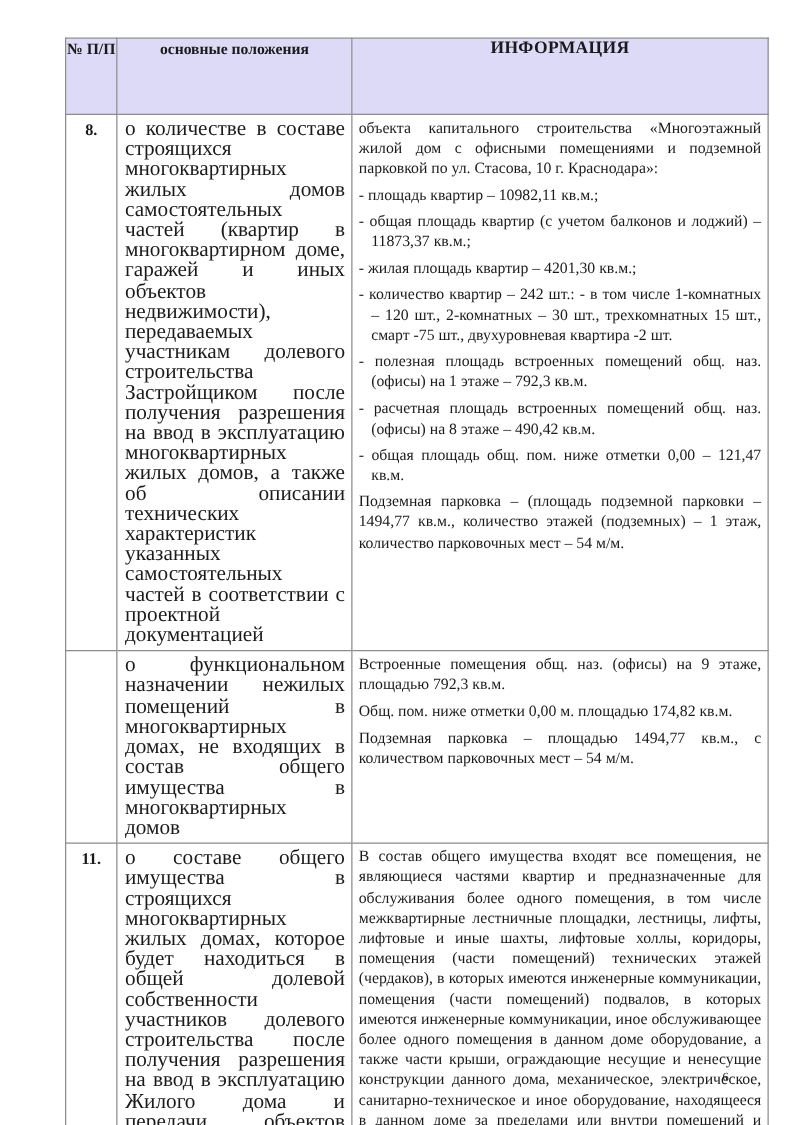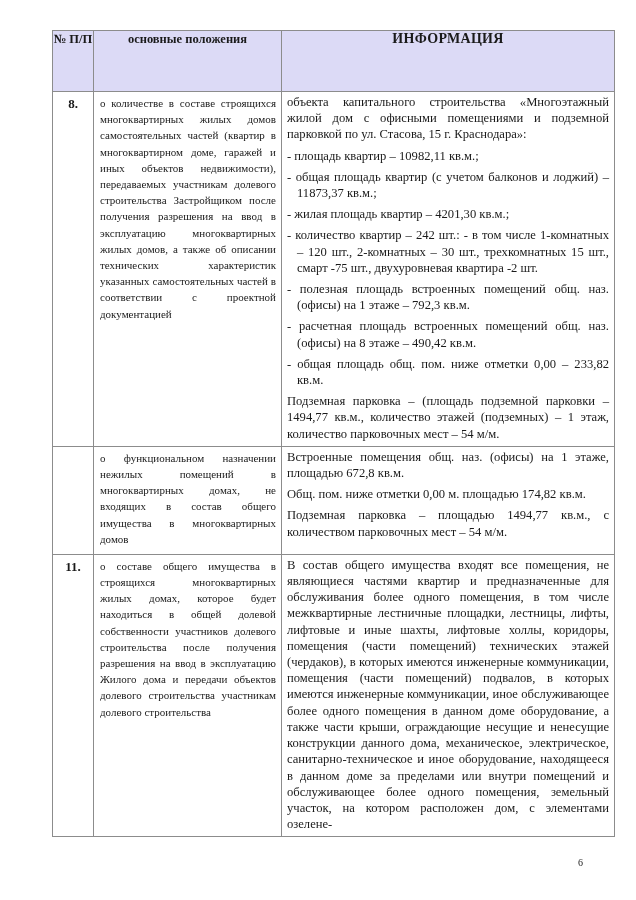--- a/index.html
+++ b/index.html
@@ -7,21 +7,21 @@
          font-family: "Liberation Serif", "DejaVu Serif", serif; color: #1a1a1a; }
   .page { position: absolute; left: 0; top: 0; width: 552px; height: 900px; }
   table.doc { position: absolute; left: 52px; top: 30px; width: 562px;
               border-collapse: collapse; table-layout: fixed; }
   table.doc td, table.doc th { border: 1.5px solid #8c8c8c; vertical-align: top; padding: 0; }
   col.c1 { width: 41px; } col.c2 { width: 188px; } col.c3 { width: 333px; }
   thead th { background: #dcdaf6; height: 60px; vertical-align: middle; text-align: center;
              font-weight: bold; font-size: 12.5px; line-height: 16px; }
   thead th.info { font-size: 14px; letter-spacing: 0.3px; }
   .num { font-weight: bold; font-size: 13px; text-align: center; padding-top: 4px !important; }
-  .pos { font-size: 11px; line-height: 16.2px; text-align: justify; padding: 3px 5px 4px 6px !important; margin-top: 48px; }
+  .pos { font-size: 17px; line-height: 16.2px; text-align: justify; padding: 3px 5px 4px 6px !important; margin-top: 48px; }
   .info-cell { padding: 2px 5px 4px 5px !important; }
   .para { font-size: 12.6px; line-height: 16.2px; text-align: justify; margin: 0 0 5px 0; }
   .para:last-child { margin-bottom: 0; }
   .item { padding-left: 10px; text-indent: -10px; }
   tr.r8 td { height: 341px; }
   tr.r9 td { height: 100px; }
   tr.r10 td { height: 266px; }
   .page-num { position: absolute; left: 578px; top: 857px; font-size: 10px; }
 </style>
 </head>
@@ -39,36 +39,36 @@
         <th>№ П/П</th>
         <th>основные положения</th>
         <th class="info">ИНФОРМАЦИЯ</th>
       </tr>
     </thead>
     <tbody>
       <tr class="r8">
         <td class="num">8.</td>
         <td class="pos">о количестве в составе строящихся многоквартирных жилых домов самостоятельных частей (квартир в многоквартирном доме, гаражей и иных объектов недвижимости), передаваемых участникам долевого строительства Застройщиком после получения разрешения на ввод в эксплуатацию многоквартирных жилых домов, а также об описании технических характеристик указанных самостоятельных частей в соответствии с проектной документацией</td>
         <td class="info-cell">
-          <p class="para">объекта капитального строительства «Многоэтажный жилой дом с офисными помещениями и подземной парковкой по ул. Стасова, 15 г. Краснодара»:</p>
+          <p class="para">объекта капитального строительства «Многоэтажный жилой дом с офисными помещениями и подземной парковкой по ул. Стасова, 10 г. Краснодара»:</p>
           <p class="para item">- площадь квартир – 10982,11 кв.м.;</p>
           <p class="para item">- общая площадь квартир (с учетом балконов и лоджий) – 11873,37 кв.м.;</p>
           <p class="para item">- жилая площадь квартир – 4201,30 кв.м.;</p>
           <p class="para item">- количество квартир – 242 шт.: - в том числе 1-комнатных – 120 шт., 2-комнатных – 30 шт., трехкомнатных 15 шт., смарт -75 шт., двухуровневая квартира -2 шт.</p>
           <p class="para item">- полезная площадь встроенных помещений общ. наз. (офисы) на 1 этаже – 792,3 кв.м.</p>
           <p class="para item">- расчетная площадь встроенных помещений общ. наз. (офисы) на 8 этаже – 490,42 кв.м.</p>
-          <p class="para item">- общая площадь общ. пом. ниже отметки 0,00 – 233,82 кв.м.</p>
+          <p class="para item">- общая площадь общ. пом. ниже отметки 0,00 – 121,47 кв.м.</p>
           <p class="para">Подземная парковка – (площадь подземной парковки – 1494,77 кв.м., количество этажей (подземных) – 1 этаж, количество парковочных мест – 54 м/м.</p>
         </td>
       </tr>
       <tr class="r9">
         <td class="num"></td>
         <td class="pos">о функциональном назначении нежилых помещений в многоквартирных домах, не входящих в состав общего имущества в многоквартирных домов</td>
         <td class="info-cell">
-          <p class="para">Встроенные помещения общ. наз. (офисы) на 1 этаже, площадью 672,8 кв.м.</p>
+          <p class="para">Встроенные помещения общ. наз. (офисы) на 9 этаже, площадью 792,3 кв.м.</p>
           <p class="para">Общ. пом. ниже отметки 0,00 м. площадью 174,82 кв.м.</p>
           <p class="para">Подземная парковка – площадью 1494,77 кв.м., с количеством парковочных мест – 54 м/м.</p>
         </td>
       </tr>
       <tr class="r10">
         <td class="num">11.</td>
         <td class="pos">о составе общего имущества в строящихся многоквартирных жилых домах, которое будет находиться в общей долевой собственности участников долевого строительства после получения разрешения на ввод в эксплуатацию Жилого дома и передачи объектов долевого строительства участникам долевого строительства</td>
         <td class="info-cell">
           <p class="para">В состав общего имущества входят все помещения, не являющиеся частями квартир и предназначенные для обслуживания более одного помещения, в том числе межквартирные лестничные площадки, лестницы, лифты, лифтовые и иные шахты, лифтовые холлы, коридоры, помещения (части помещений) технических этажей (чердаков), в которых имеются инженерные коммуникации, помещения (части помещений) подвалов, в которых имеются инженерные коммуникации, иное обслуживающее более одного помещения в данном доме оборудование, а также части крыши, ограждающие несущие и ненесущие конструкции данного дома, механическое, электрическое, санитарно-техническое и иное оборудование, находящееся в данном доме за пределами или внутри помещений и обслуживающее более одного помещения, земельный участок, на котором расположен дом, с элементами озелене-</p>
         </td>

